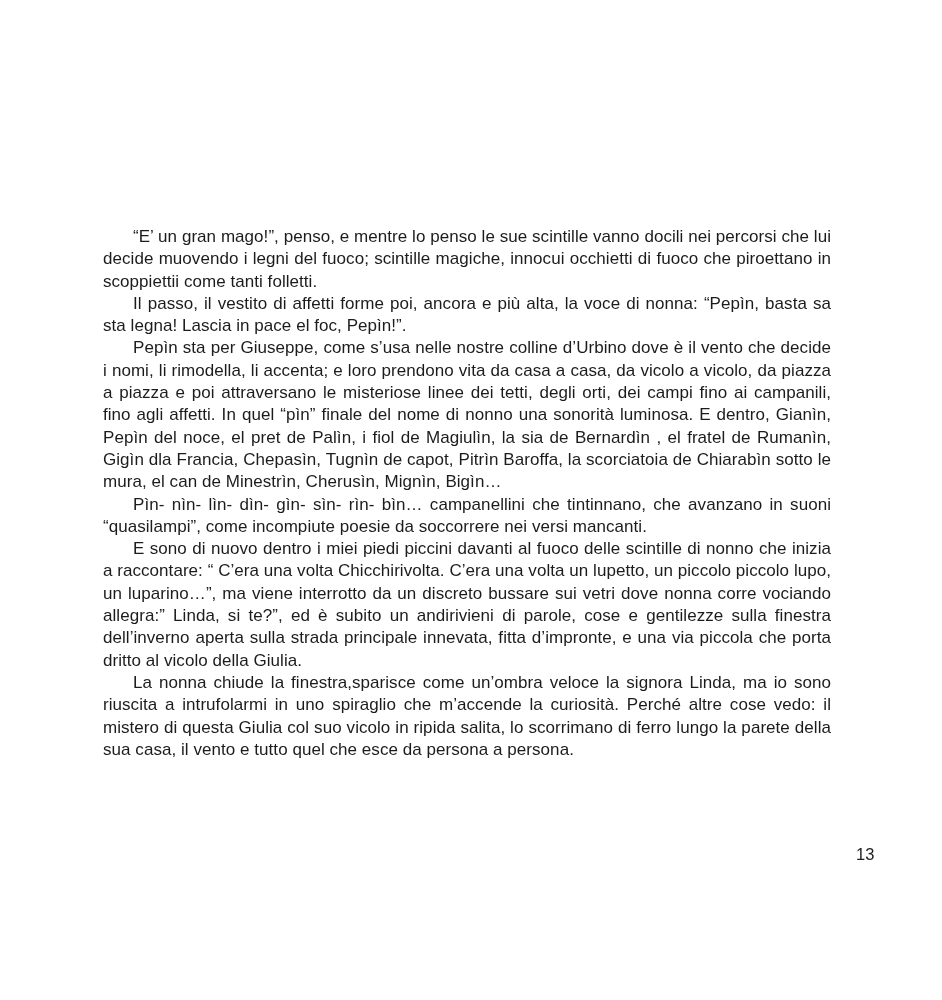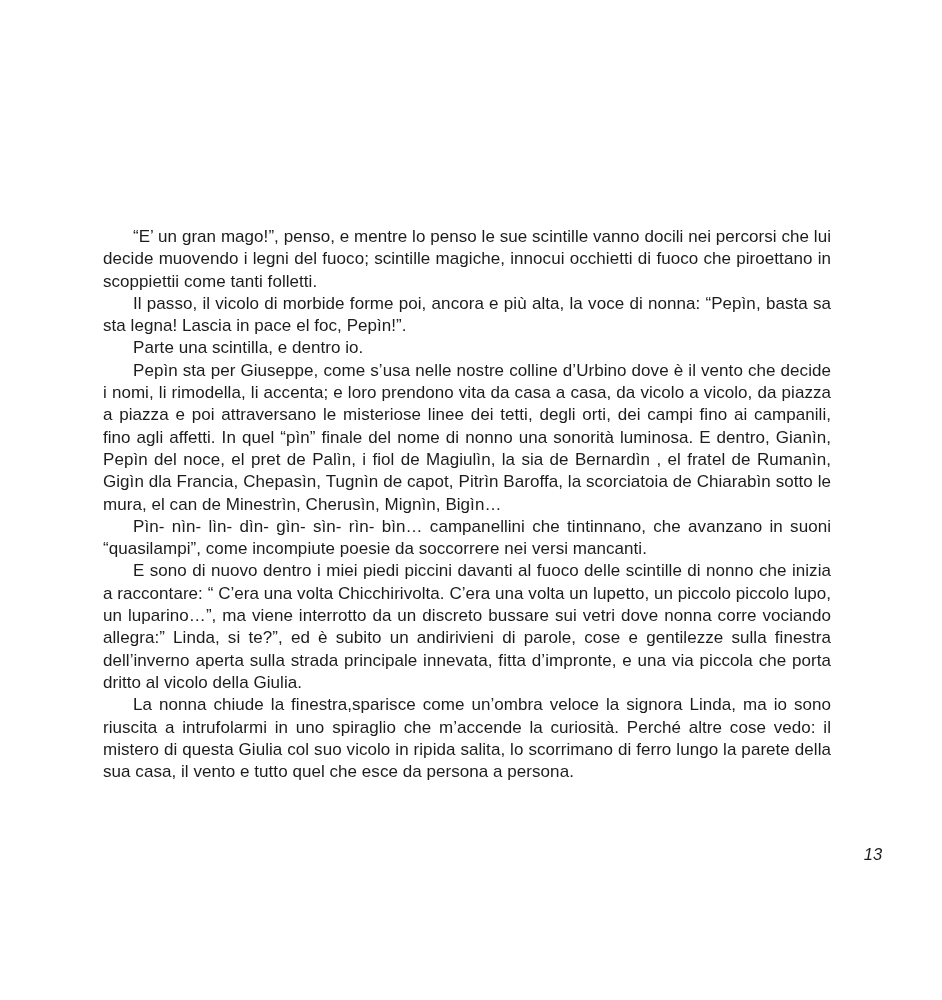--- a/index.html
+++ b/index.html
@@ -33,32 +33,29 @@
     margin: 0;
     padding: 0;
     text-indent: 30px;
   }
   .page-number {
     position: absolute;
     top: 845px;
     left: 856px;
     width: 34px;
     font-size: 16.5px;
-    font-style: italic;
-    text-align: center;
     color: #1c1c1c;
   }
 </style>
 </head>
 <body>
 
 <div class="page">
   <div class="text-block" lang="it">
     <p>“E’ un gran mago!”, penso, e mentre lo penso le sue scintille vanno docili nei percorsi che lui decide muovendo i legni del fuoco; scintille magiche, innocui occhietti di fuoco che piroettano in scoppiettii come tanti folletti.</p>
-    <p>Il passo, il vicolo di morbide forme poi, ancora e più alta, la voce di nonna: “Pepìn, basta sa sta legna! Lascia in pace el foc, Pepìn!”.</p>
-    <p>Parte una scintilla, e dentro io.</p>
+    <p>Il passo, il vestito di affetti forme poi, ancora e più alta, la voce di nonna: “Pepìn, basta sa sta legna! Lascia in pace el foc, Pepìn!”.</p>
     <p>Pepìn sta per Giuseppe, come s’usa nelle nostre colline d’Urbino dove è il vento che decide i nomi, li rimodella, li accenta; e loro prendono vita da casa a casa, da vicolo a vicolo, da piazza a piazza e poi attraversano le misteriose linee dei tetti, degli orti, dei campi fino ai campanili, fino agli affetti. In quel “pìn” finale del nome di nonno una sonorità luminosa. E dentro, Gianìn, Pepìn del noce, el pret de Palìn, i fiol de Magiulìn, la sia de Bernardìn , el fratel de Rumanìn, Gigìn dla Francia, Chepasìn, Tugnìn de capot, Pitrìn Baroffa, la scorciatoia de Chiarabìn sotto le mura, el can de Minestrìn, Cherusìn, Mignìn, Bigìn…</p>
     <p>Pìn- nìn- lìn- dìn- gìn- sìn- rìn- bìn… campanellini che tintinnano, che avanzano in suoni “quasilampi”, come incompiute poesie da soccorrere nei versi mancanti.</p>
     <p>E sono di nuovo dentro i miei piedi piccini davanti al fuoco delle scintille di nonno che inizia a raccontare: “ C’era una volta Chicchirivolta. C’era una volta un lupetto, un piccolo piccolo lupo, un luparino…”, ma viene interrotto da un discreto bussare sui vetri dove nonna corre vociando allegra:” Linda, si te?”, ed è subito un andirivieni di parole, cose e gentilezze sulla finestra dell’inverno aperta sulla strada principale innevata, fitta d’impronte, e una via piccola che porta dritto al vicolo della Giulia.</p>
     <p>La nonna chiude la finestra,sparisce come un’ombra veloce la signora Linda, ma io sono riuscita a intrufolarmi in uno spiraglio che m’accende la curiosità. Perché altre cose vedo: il mistero di questa Giulia col suo vicolo in ripida salita, lo scorrimano di ferro lungo la parete della sua casa, il vento e tutto quel che esce da persona a persona.</p>
   </div>
   <div class="page-number">13</div>
 </div>
 
 </body></html>

